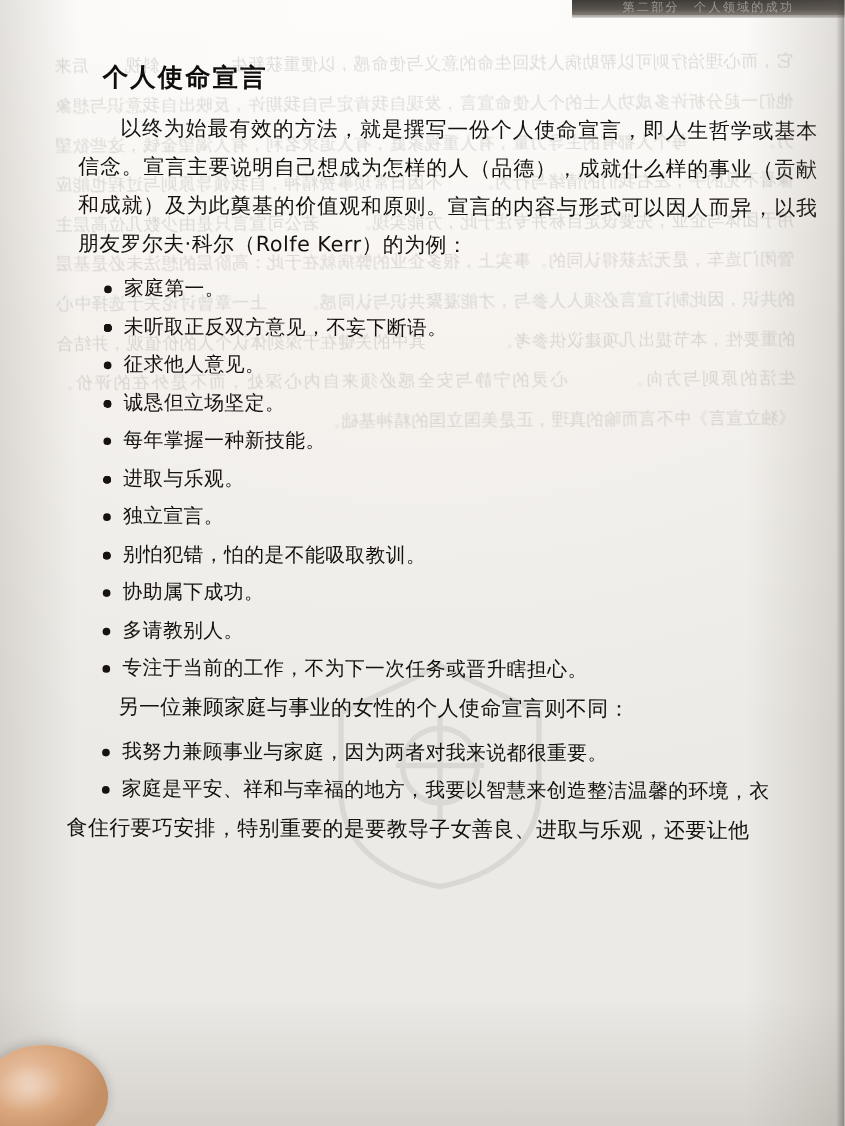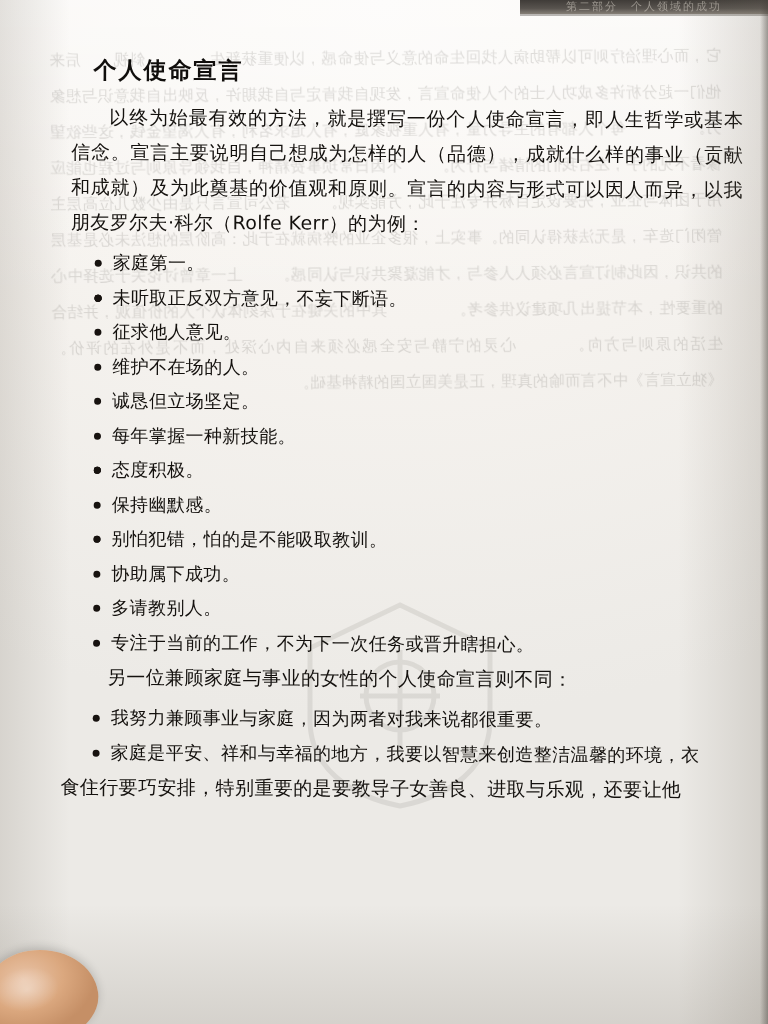--- a/index.html
+++ b/index.html
@@ -234,27 +234,27 @@
 
     <p class="body">以终为始最有效的方法，就是撰写一份个人使命宣言，即人生哲学或基本信念。宣言主要说明自己想成为怎样的人（品德），成就什么样的事业（贡献和成就）及为此奠基的价值观和原则。宣言的内容与形式可以因人而异，以我朋友罗尔夫·科尔（Rolfe Kerr）的为例：</p>
 
     <ul class="bullets">
       <li><span class="dot"></span><span>家庭第一。</span></li>
       <li><span class="dot"></span></li>
       <li><span class="dot"></span></li>
       <li><span class="dot"></span></li>
       <li><span class="dot"></span><span>未听取正反双方意见，不妄下断语。</span></li>
       <li><span class="dot"></span><span>征求他人意见。</span></li>
-      <li><span class="dot"></span><span>维护不在场的人。</span></li>
+      <li><span class="dot"></span></li>
       <li><span class="dot"></span><span>诚恳但立场坚定。</span></li>
       <li><span class="dot"></span><span>每年掌握一种新技能。</span></li>
       <li><span class="dot"></span></li>
       <li><span class="dot"></span></li>
-      <li><span class="dot"></span><span>态度积极。</span></li>
-      <li><span class="dot"></span><span>保持幽默感。</span></li>
+      <li><span class="dot"></span><span>进取与乐观。</span></li>
+      <li><span class="dot"></span><span>独立宣言。</span></li>
       <li><span class="dot"></span></li>
       <li><span class="dot"></span><span>别怕犯错，怕的是不能吸取教训。</span></li>
       <li><span class="dot"></span><span>协助属下成功。</span></li>
       <li><span class="dot"></span><span>多请教别人。</span></li>
       <li><span class="dot"></span><span>专注于当前的工作，不为下一次任务或晋升瞎担心。</span></li>
     </ul>
 
     <p class="body noindent">另一位兼顾家庭与事业的女性的个人使命宣言则不同：</p>
 
     <ul class="bullets">

